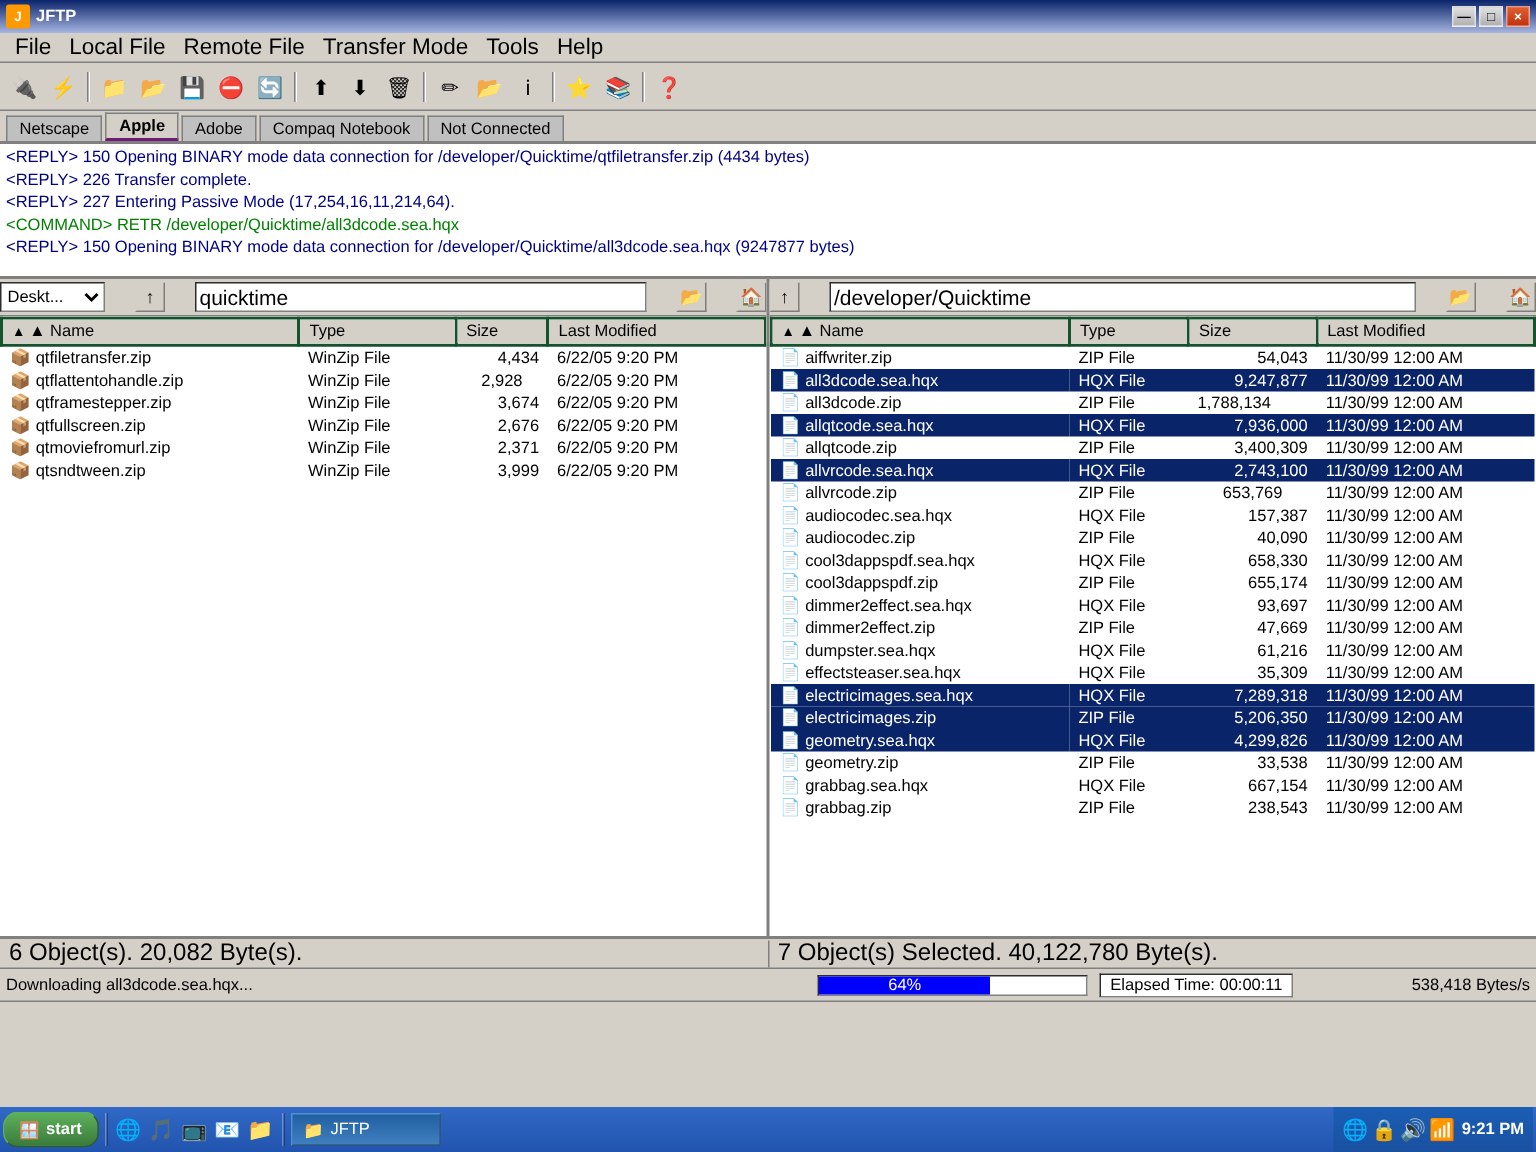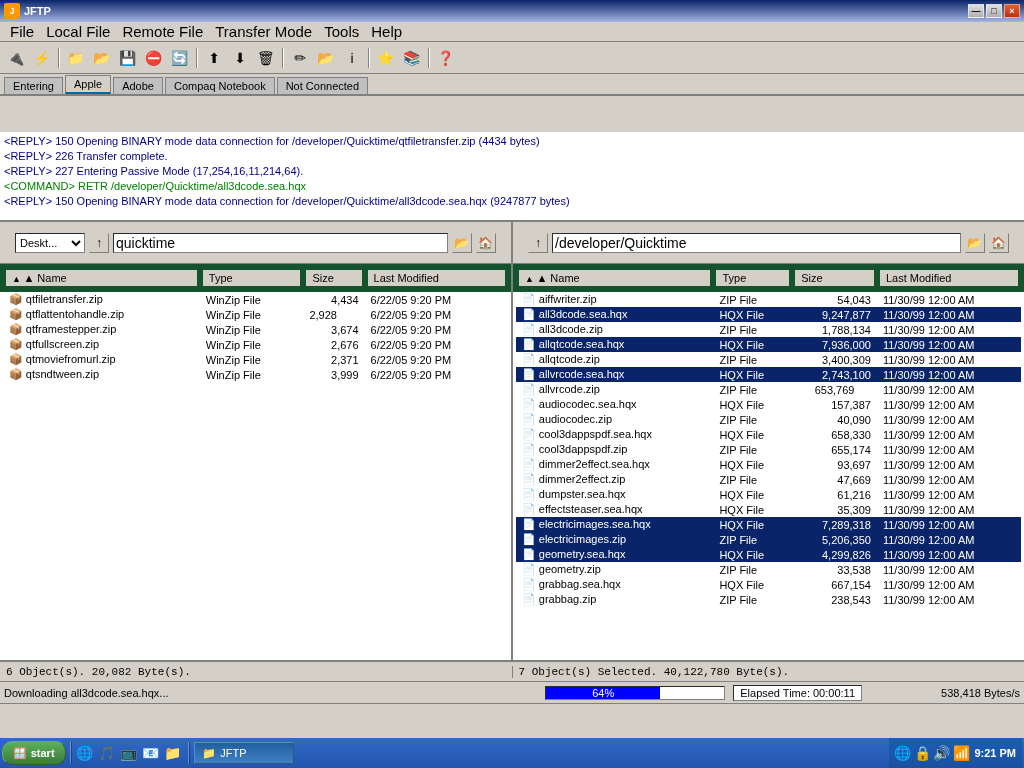--- a/index.html
+++ b/index.html
@@ -63,33 +63,32 @@
     }
     .conn-tab {
       padding: 2px 8px;
       border: 1px solid #808080;
       border-bottom: none;
       background: #c0c0c0;
       cursor: pointer;
       margin-right: 2px;
       font-size: 11px;
     }
-    .conn-tab.active { background: #d4d0c8; border-bottom: 2px solid #0369a1; font-weight: normal; }
+    .conn-tab.active { background: #d4d0c8; border-bottom: 2px solid #701a75; font-weight: bold; }
 
     
     .log-area {
       background: white;
       height: 90px;
       overflow-y: auto;
       border-bottom: 2px solid #808080;
       padding: 2px 4px;
       font-family: 'Courier New', monospace;
       font-size: 11px;
       line-height: 15px;
-      margin-top: 36px;
     }
     .log-line { white-space: nowrap; }
     .log-reply { color: #000080; }
     .log-command { color: #008000; }
 
     
     .panels-container {
       display: flex;
       height: 440px;
       border-bottom: 2px solid #808080;
@@ -99,26 +98,26 @@
       flex: 1;
       display: flex;
       flex-direction: column;
       border-right: 2px solid #808080;
       overflow: hidden;
     }
     .panel:last-child { border-right: none; }
 
     
     .panel-nav {
-      height: 42px;
-      background: #d4d0c8;
-      display: flex;
-      align-items: center;
-      padding: 2px 15px;
-      gap: 4px;
+      height: 25px;
+      background: #d4d0c8;
+      display: flex;
+      align-items: center;
+      padding: 2px 0;
+      gap: 20px;
       border-bottom: 1px solid #808080;
     }
     .panel-nav select {
       height: 20px;
       font-size: 11px;
       background: white;
       border: 1px inset #808080;
     }
     .path-combo {
       flex: 1;
@@ -142,21 +141,21 @@
       overflow-y: auto;
       overflow-x: auto;
       background: white;
     }
     .file-table {
       width: 100%;
       border-collapse: collapse;
     }
     .file-table th {
       background: #d4d0c8;
-      border: 6px solid #14532d;
+      border: 2px solid #14532d;
       padding: 2px 6px;
       text-align: left;
       font-size: 11px;
       font-weight: normal;
       position: sticky;
       top: 0;
       cursor: pointer;
       white-space: nowrap;
     }
     .file-table th.sorted::before { content: '▲ '; font-size: 9px; }
@@ -173,22 +172,21 @@
       height: 20px;
       background: #d4d0c8;
       display: flex;
       align-items: center;
       border-bottom: 1px solid #808080;
     }
     .status-section {
       flex: 1;
       padding: 0 6px;
       border-right: 1px solid #808080;
-      font-size: 11px;
-      font-family: Liberation Mono, monospace;
+      font-size: 16px;
     }
     .status-section:last-child { border-right: none; }
 
     
     .transfer-bar {
       height: 22px;
       background: #d4d0c8;
       display: flex;
       align-items: center;
       padding: 0 4px;
@@ -300,21 +298,21 @@
   <div class="toolbar-btn" title="Make Dir">📂</div>
   <div class="toolbar-btn" title="File Info">ℹ</div>
   <div class="toolbar-sep"></div>
   <div class="toolbar-btn" title="Add Bookmark">⭐</div>
   <div class="toolbar-btn" title="Bookmarks">📚</div>
   <div class="toolbar-sep"></div>
   <div class="toolbar-btn" title="Help">❓</div>
 </div>
 
 <div class="conn-tabs">
-  <div class="conn-tab">Entering</div>
+  <div class="conn-tab">Netscape</div>
   <div class="conn-tab active">Apple</div>
   <div class="conn-tab">Adobe</div>
   <div class="conn-tab">Compaq Notebook</div>
   <div class="conn-tab">Not Connected</div>
 </div>
 
 <div class="log-area" id="log-area">
     <div class="log-line log-reply">&lt;REPLY&gt; 150 Opening BINARY mode data connection for /developer/Quicktime/qtfiletransfer.zip (4434 bytes)</div>
     <div class="log-line log-reply">&lt;REPLY&gt; 226 Transfer complete.</div>
     <div class="log-line log-reply">&lt;REPLY&gt; 227 Entering Passive Mode (17,254,16,11,214,64).</div>
@@ -347,21 +345,21 @@
         <tbody id="left-tbody">
         <tr>
       <td><span>📦</span> qtfiletransfer.zip</td>
       <td>WinZip File</td>
       <td style="text-align:right">4,434</td>
       <td>6/22/05 9:20 PM</td>
     </tr>
             <tr>
       <td><span>📦</span> qtflattentohandle.zip</td>
       <td>WinZip File</td>
-      <td style="text-align:left">2,928</td>
+      <td style="text-align:center">2,928</td>
       <td>6/22/05 9:20 PM</td>
     </tr>
             <tr>
       <td><span>📦</span> qtframestepper.zip</td>
       <td>WinZip File</td>
       <td style="text-align:right">3,674</td>
       <td>6/22/05 9:20 PM</td>
     </tr>
             <tr>
       <td><span>📦</span> qtfullscreen.zip</td>
@@ -412,21 +410,21 @@
     </tr>
             <tr class="selected">
       <td><span>📄</span> all3dcode.sea.hqx</td>
       <td>HQX File</td>
       <td style="text-align:right">9,247,877</td>
       <td>11/30/99 12:00 AM</td>
     </tr>
             <tr>
       <td><span>📄</span> all3dcode.zip</td>
       <td>ZIP File</td>
-      <td style="text-align:right">1,788,134</td>
+      <td style="">1,788,134</td>
       <td>11/30/99 12:00 AM</td>
     </tr>
             <tr class="selected">
       <td><span>📄</span> allqtcode.sea.hqx</td>
       <td>HQX File</td>
       <td style="text-align:right">7,936,000</td>
       <td>11/30/99 12:00 AM</td>
     </tr>
             <tr>
       <td><span>📄</span> allqtcode.zip</td>

